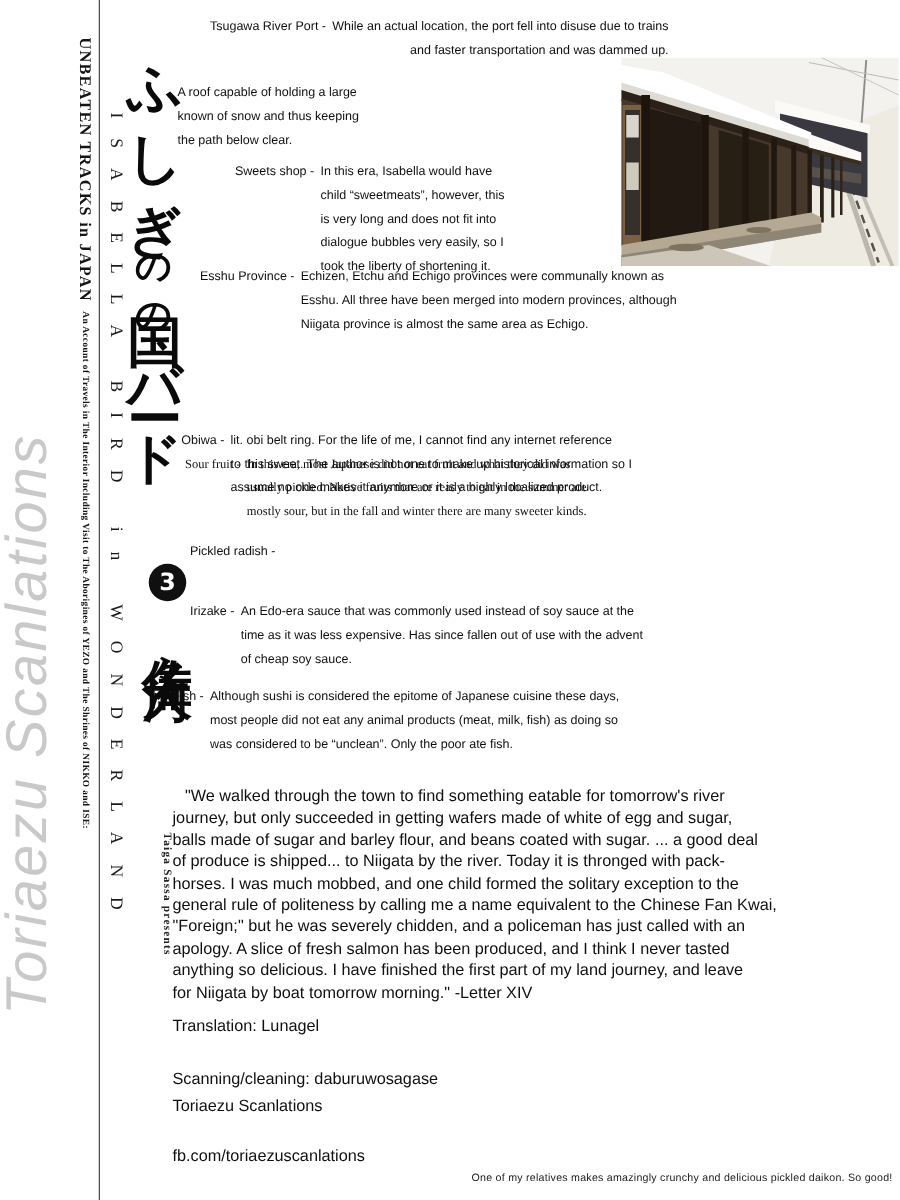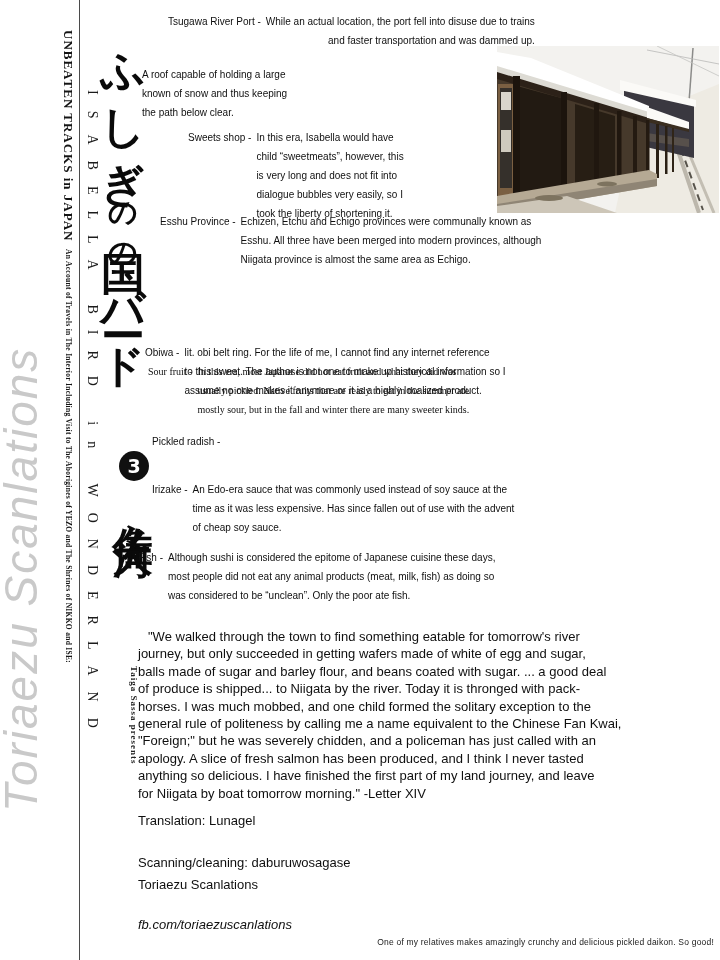--- a/index.html
+++ b/index.html
@@ -38,21 +38,21 @@
   
   .note{position:absolute;display:flex;gap:5px;font-size:10px;line-height:19px;}
   .nlabel{white-space:nowrap;}
   .nbody{white-space:pre-line;}
   .nbody.center{text-align:right;}
 
   #quote{position:absolute;left:138px;top:628px;font-size:13px;line-height:17.4px;}
   #quote .qbody{white-space:pre-line;text-indent:10px;}
 
   .cred{position:absolute;left:138px;font-size:13px;line-height:18px;}
-  .cred1{top:812px;} .cred2{top:854px;} .cred3{top:876px;} .cred4{top:916px;font-style:italic;}
+  .cred1{top:812px;} .cred2{top:854px;} .cred3{top:876px;} .cred4{top:916px;}
   .footnote{position:absolute;right:6px;top:937px;font-size:8.5px;color:#1a1a1a;
             letter-spacing:0.2px;}
 
   
   .photo{position:absolute;left:497px;top:46px;width:222px;height:167px;}
 </style>
 </head>
 <body>
 
 <div class="watermark">Toriaezu Scanlations</div>

